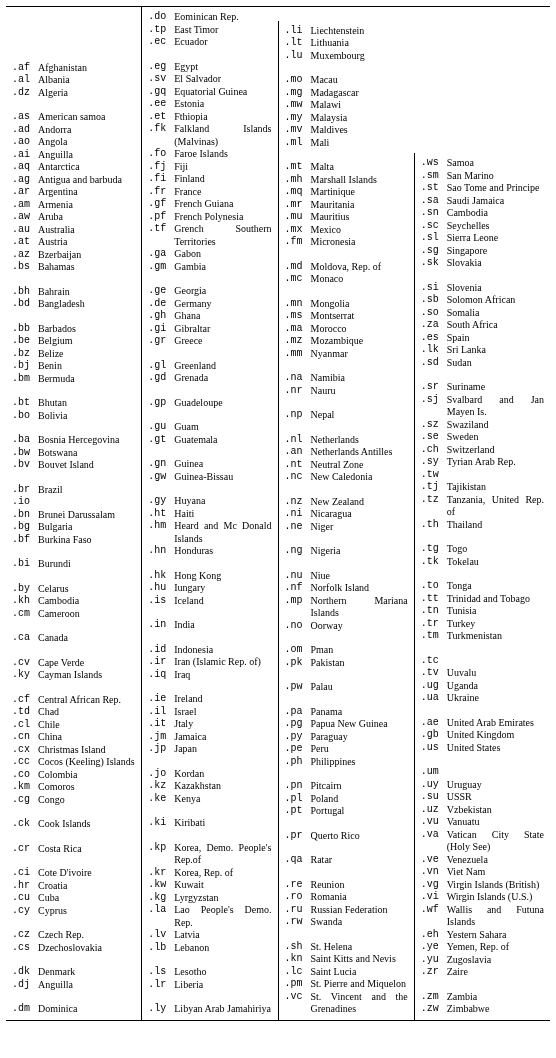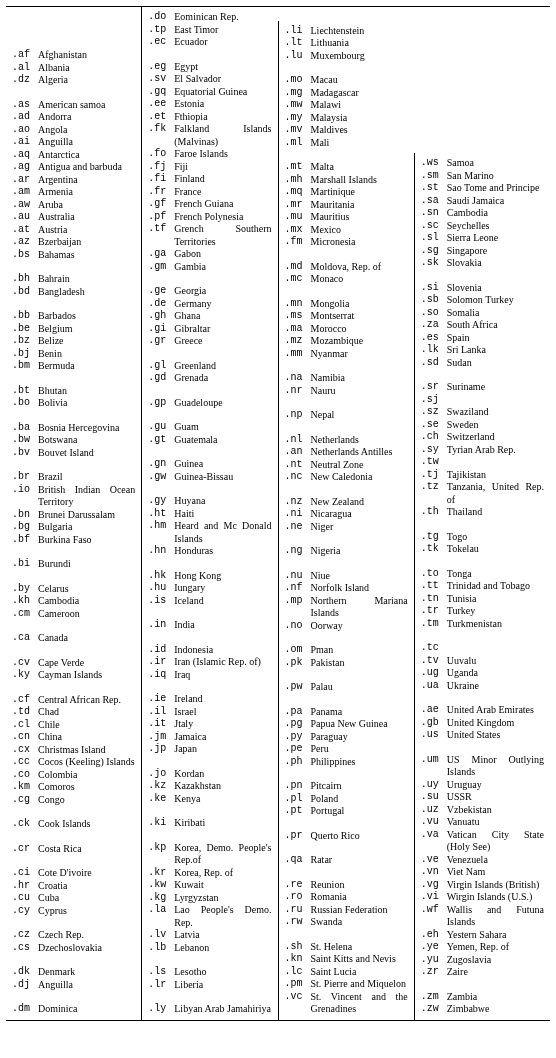--- a/index.html
+++ b/index.html
@@ -171,21 +171,20 @@
         <span class="code">.bv</span>
         <span class="name">Bouvet Island</span>
       </div>
       <div class="gap"></div>
       <div class="entry">
         <span class="code">.br</span>
         <span class="name">Brazil</span>
       </div>
       <div class="entry">
         <span class="code">.io</span>
-        <span class="name">British Indian Ocean Territory</span>
       </div>
       <div class="entry">
         <span class="code">.bn</span>
         <span class="name">Brunei Darussalam</span>
       </div>
       <div class="entry">
         <span class="code">.bg</span>
         <span class="name">Bulgaria</span>
       </div>
       <div class="entry">
@@ -867,21 +866,21 @@
         <span class="code">.sk</span>
         <span class="name">Slovakia</span>
       </div>
       <div class="gap"></div>
       <div class="entry">
         <span class="code">.si</span>
         <span class="name">Slovenia</span>
       </div>
       <div class="entry">
         <span class="code">.sb</span>
-        <span class="name">Solomon Turkey</span>
+        <span class="name">Solomon African</span>
       </div>
       <div class="entry">
         <span class="code">.so</span>
         <span class="name">Somalia</span>
       </div>
       <div class="entry">
         <span class="code">.za</span>
         <span class="name">South Africa</span>
       </div>
       <div class="entry">
@@ -896,20 +895,21 @@
         <span class="code">.sd</span>
         <span class="name">Sudan</span>
       </div>
       <div class="gap"></div>
       <div class="entry">
         <span class="code">.sr</span>
         <span class="name">Suriname</span>
       </div>
       <div class="entry">
         <span class="code">.sj</span>
+        <span class="name">Svalbard and Jan Mayen Is.</span>
       </div>
       <div class="entry">
         <span class="code">.sz</span>
         <span class="name">Swaziland</span>
       </div>
       <div class="entry">
         <span class="code">.se</span>
         <span class="name">Sweden</span>
       </div>
       <div class="entry">
@@ -990,21 +990,20 @@
         <span class="code">.gb</span>
         <span class="name">United Kingdom</span>
       </div>
       <div class="entry">
         <span class="code">.us</span>
         <span class="name">United States</span>
       </div>
       <div class="gap"></div>
       <div class="entry">
         <span class="code">.um</span>
-        <span class="name">US Minor Outlying Islands</span>
       </div>
       <div class="entry">
         <span class="code">.uy</span>
         <span class="name">Uruguay</span>
       </div>
       <div class="entry">
         <span class="code">.su</span>
         <span class="name">USSR</span>
       </div>
       <div class="entry">

